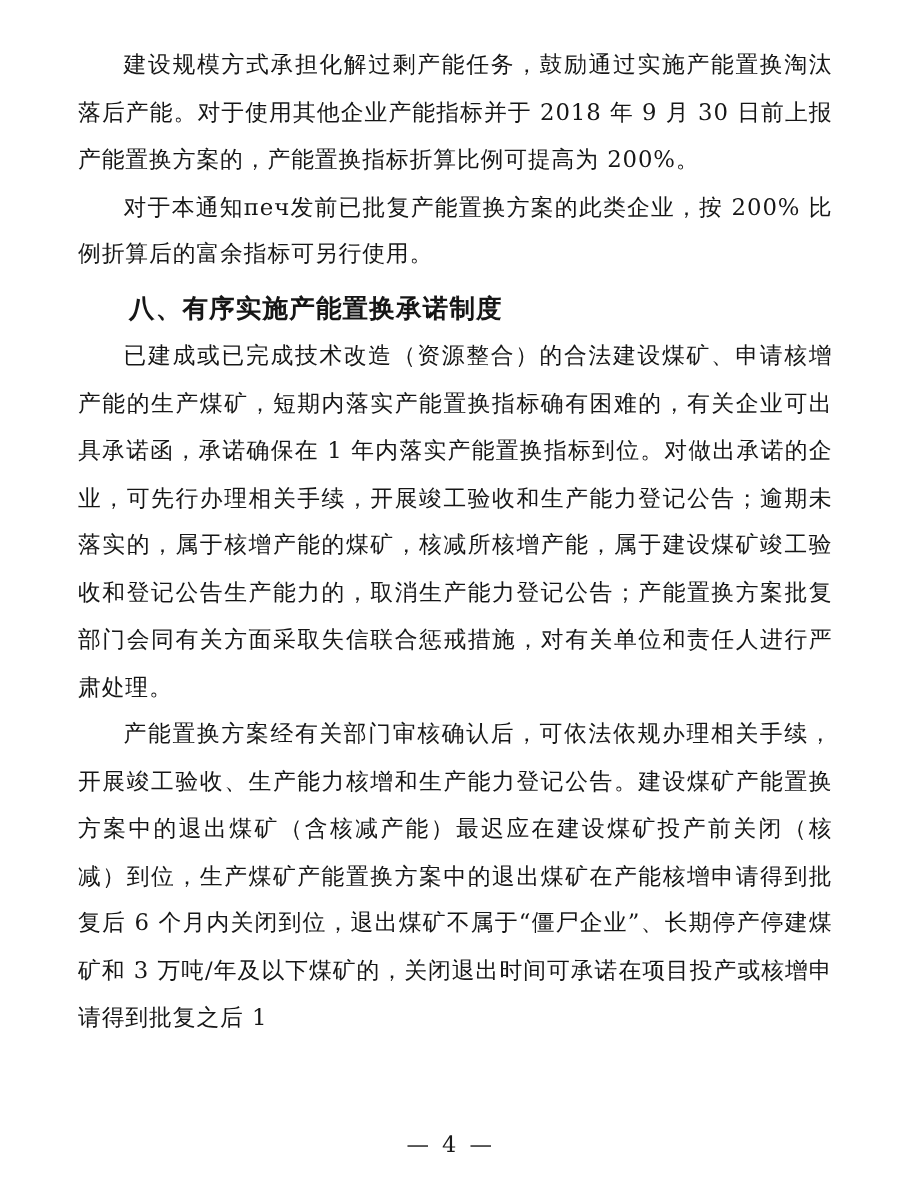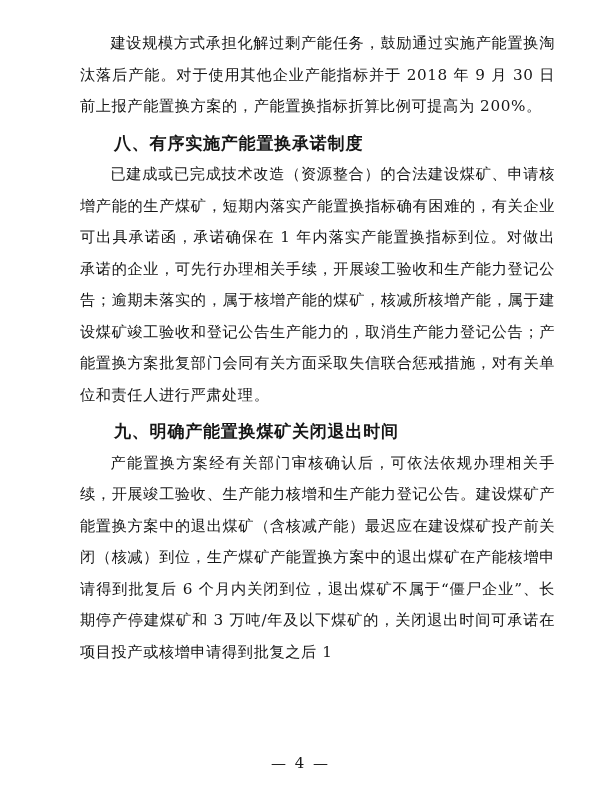--- a/index.html
+++ b/index.html
@@ -21,21 +21,20 @@
     box-sizing: border-box;
     padding: 28px 46px 0 52px;
   }
   .doc-body {
     font-size: 15.2px;
     line-height: 31.5px;
     text-align: justify;
     text-justify: inter-ideograph;
     letter-spacing: 0.6px;
     color: #161616;
-    margin-left: 28px;
   }
   p.para {
     margin: 0;
     text-indent: 2em;
   }
   h2.heading {
     margin: 5px 0 0 0;
     font-size: 17px;
     line-height: 31.5px;
     font-weight: bold;
@@ -54,19 +53,19 @@
     color: #1a1a1a;
     font-family: "DejaVu Serif", "Liberation Serif", serif;
   }
 </style>
 </head>
 <body>
 
 <div class="page">
   <div class="doc-body">
     <p class="para">建设规模方式承担化解过剩产能任务，鼓励通过实施产能置换淘汰落后产能。对于使用其他企业产能指标并于 2018 年 9 月 30 日前上报产能置换方案的，产能置换指标折算比例可提高为 200%。</p>
+    <p class="para">对于本通知печ发前已批复产能置换方案的此类企业，按 200% 比例折算后的富余指标可另行使用。</p>
     <h2 class="heading">八、有序实施产能置换承诺制度</h2>
     <p class="para">已建成或已完成技术改造（资源整合）的合法建设煤矿、申请核增产能的生产煤矿，短期内落实产能置换指标确有困难的，有关企业可出具承诺函，承诺确保在 1 年内落实产能置换指标到位。对做出承诺的企业，可先行办理相关手续，开展竣工验收和生产能力登记公告；逾期未落实的，属于核增产能的煤矿，核减所核增产能，属于建设煤矿竣工验收和登记公告生产能力的，取消生产能力登记公告；产能置换方案批复部门会同有关方面采取失信联合惩戒措施，对有关单位和责任人进行严肃处理。</p>
-    <h2 class="heading">九、明确产能置换煤矿关闭退出时间</h2>
     <p class="para">产能置换方案经有关部门审核确认后，可依法依规办理相关手续，开展竣工验收、生产能力核增和生产能力登记公告。建设煤矿产能置换方案中的退出煤矿（含核减产能）最迟应在建设煤矿投产前关闭（核减）到位，生产煤矿产能置换方案中的退出煤矿在产能核增申请得到批复后 6 个月内关闭到位，退出煤矿不属于“僵尸企业”、长期停产停建煤矿和 3 万吨/年及以下煤矿的，关闭退出时间可承诺在项目投产或核增申请得到批复之后 1</p>
   </div>
   <div class="page-number">— 4 —</div>
 </div>
 
 </body></html>

